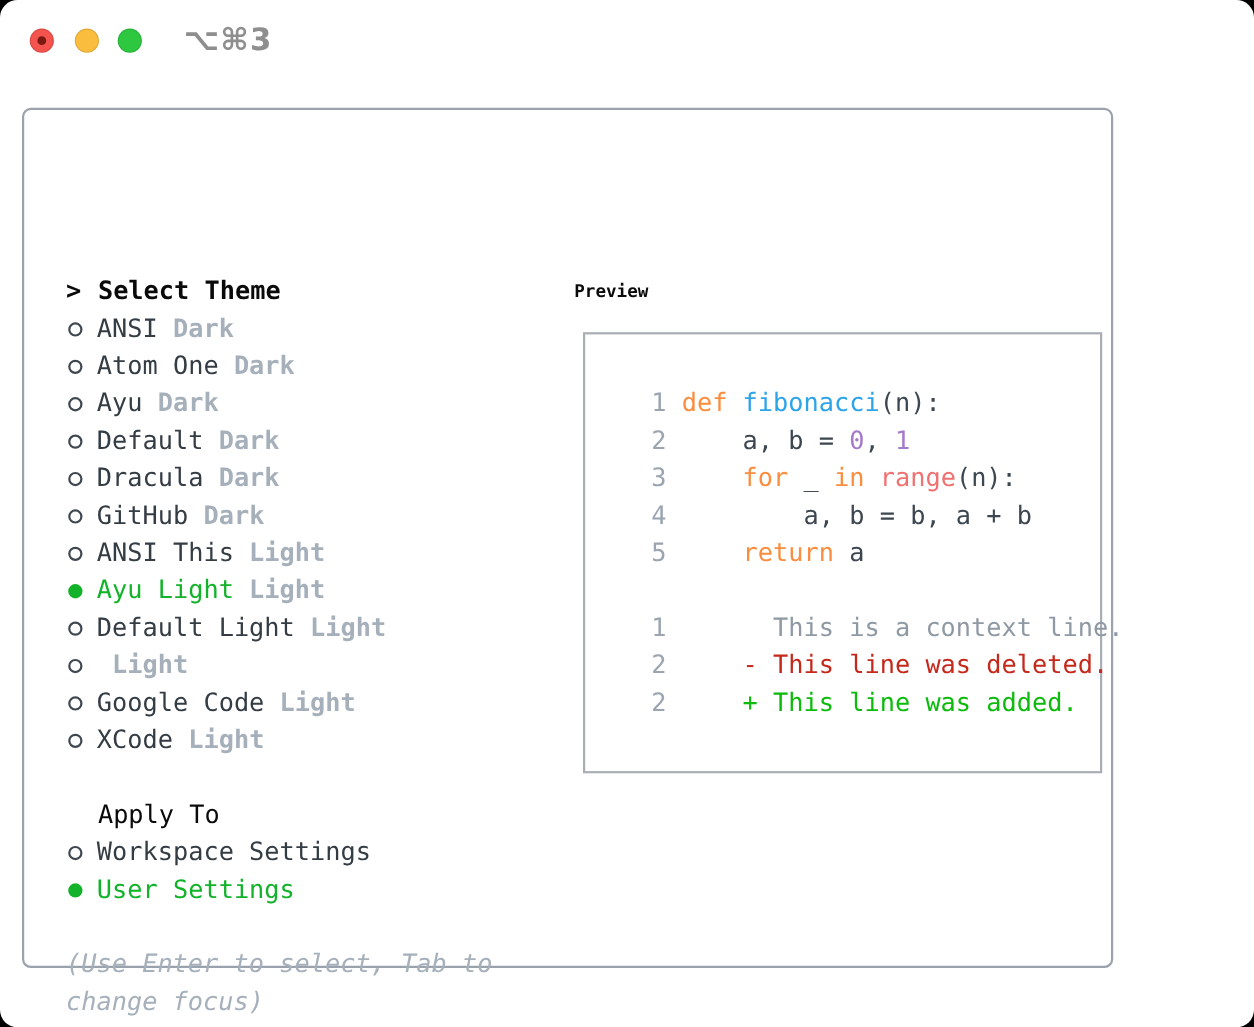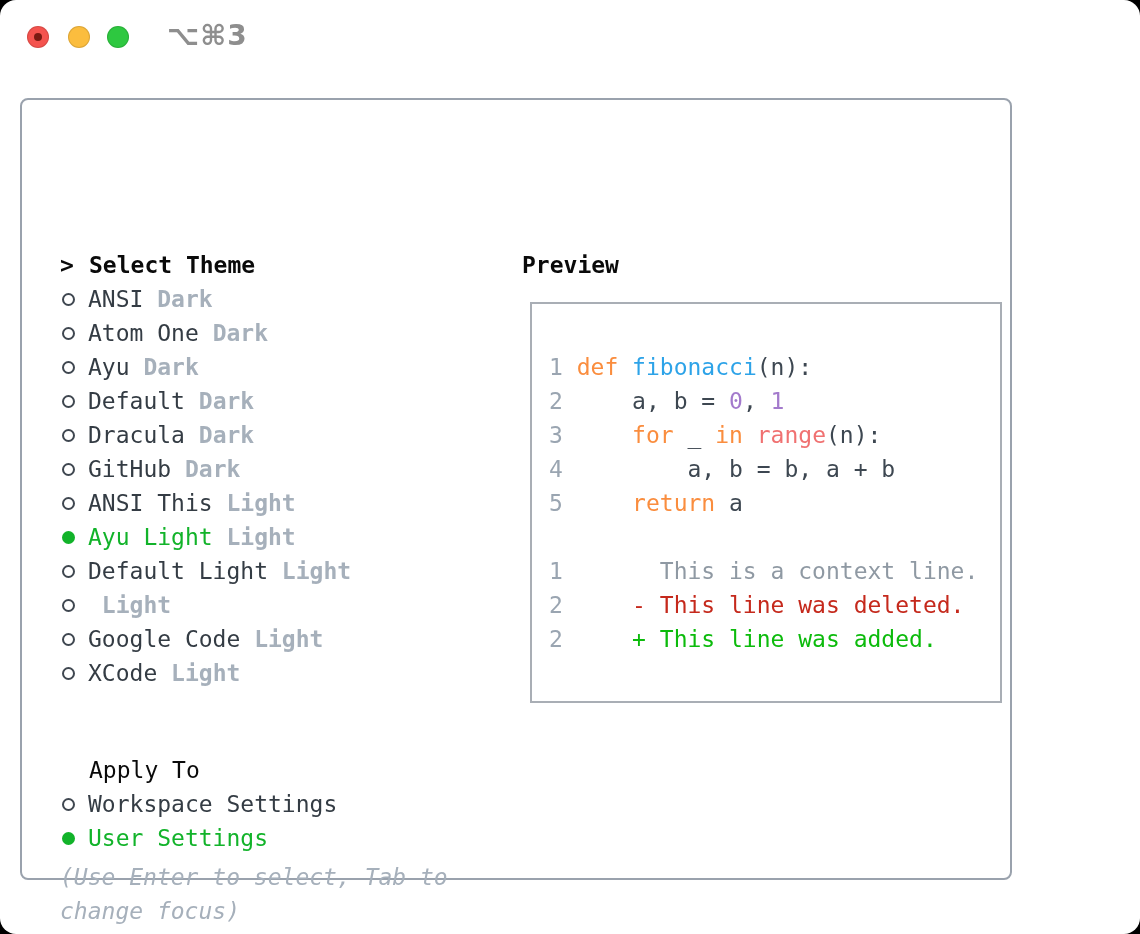--- a/index.html
+++ b/index.html
@@ -40,48 +40,48 @@
     border-radius:8px;
     background:#fff;
   }
   
   .row{display:flex;align-items:center;height:34px;white-space:pre;font-size:23px;}
   .theme-list{position:absolute;left:38px;top:148px;}
   .apply-group{position:absolute;left:38px;top:624px;}
   .marker{color:#0a0a0a;font-weight:bold;width:29px;}
   .hdr{color:#0a0a0a;font-weight:bold;}
   .hdr-plain{color:#0a0a0a;}
-  .indent{padding-left:29px;margin-top:29px;}
+  .indent{padding-left:29px;}
   .radio{
     box-sizing:border-box;
     width:13px;height:13px;border-radius:50%;
     border:2px solid #3f4750;
     margin:0 13px 0 2px;
     flex:0 0 auto;
   }
   .radio.on{background:var(--accent-green);border-color:var(--accent-green);}
   .label{color:var(--item-text);}
   .row.selected .label{color:var(--accent-green);}
   .tag{color:var(--muted);margin-left:1ch;font-weight:bold;}
   .hint{
     position:absolute;left:38px;top:760px;width:404px;
     font-size:23px;line-height:34px;color:var(--muted);
     word-break:break-word;
     font-style:italic;
   }
   
   .preview-title{position:absolute;left:500px;top:148px;height:34px;line-height:34px;
-    font-size:23px;font-weight:bold;color:#0a0a0a;}
+    font-size:16px;font-weight:bold;color:#0a0a0a;}
   .preview-box{
     position:absolute;left:508px;top:202px;width:472px;height:401px;
     box-sizing:border-box;border:2px solid #a9aeb5;background:#fff;
   }
   .code-block{position:absolute;left:527px;top:250px;}
   .diff-block{position:absolute;left:527px;top:454px;}
-  .cline{height:34px;line-height:34px;white-space:pre;font-size:23px;}
+  .cline{height:34px;line-height:34px;white-space:pre;font-size:23px;margin-left:43px;}
   .linenum{color:var(--line-number);}
   .seg-plain{color:var(--code-plain);}
   .seg-keyword{color:var(--syntax-keyword);}
   .seg-function{color:var(--syntax-function);}
   .seg-call{color:var(--syntax-call);}
   .seg-number{color:var(--syntax-number);}
   .diff-context{color:var(--diff-context);}
   .diff-deleted{color:var(--diff-deleted);}
   .diff-added{color:var(--diff-added);}
 </style>

